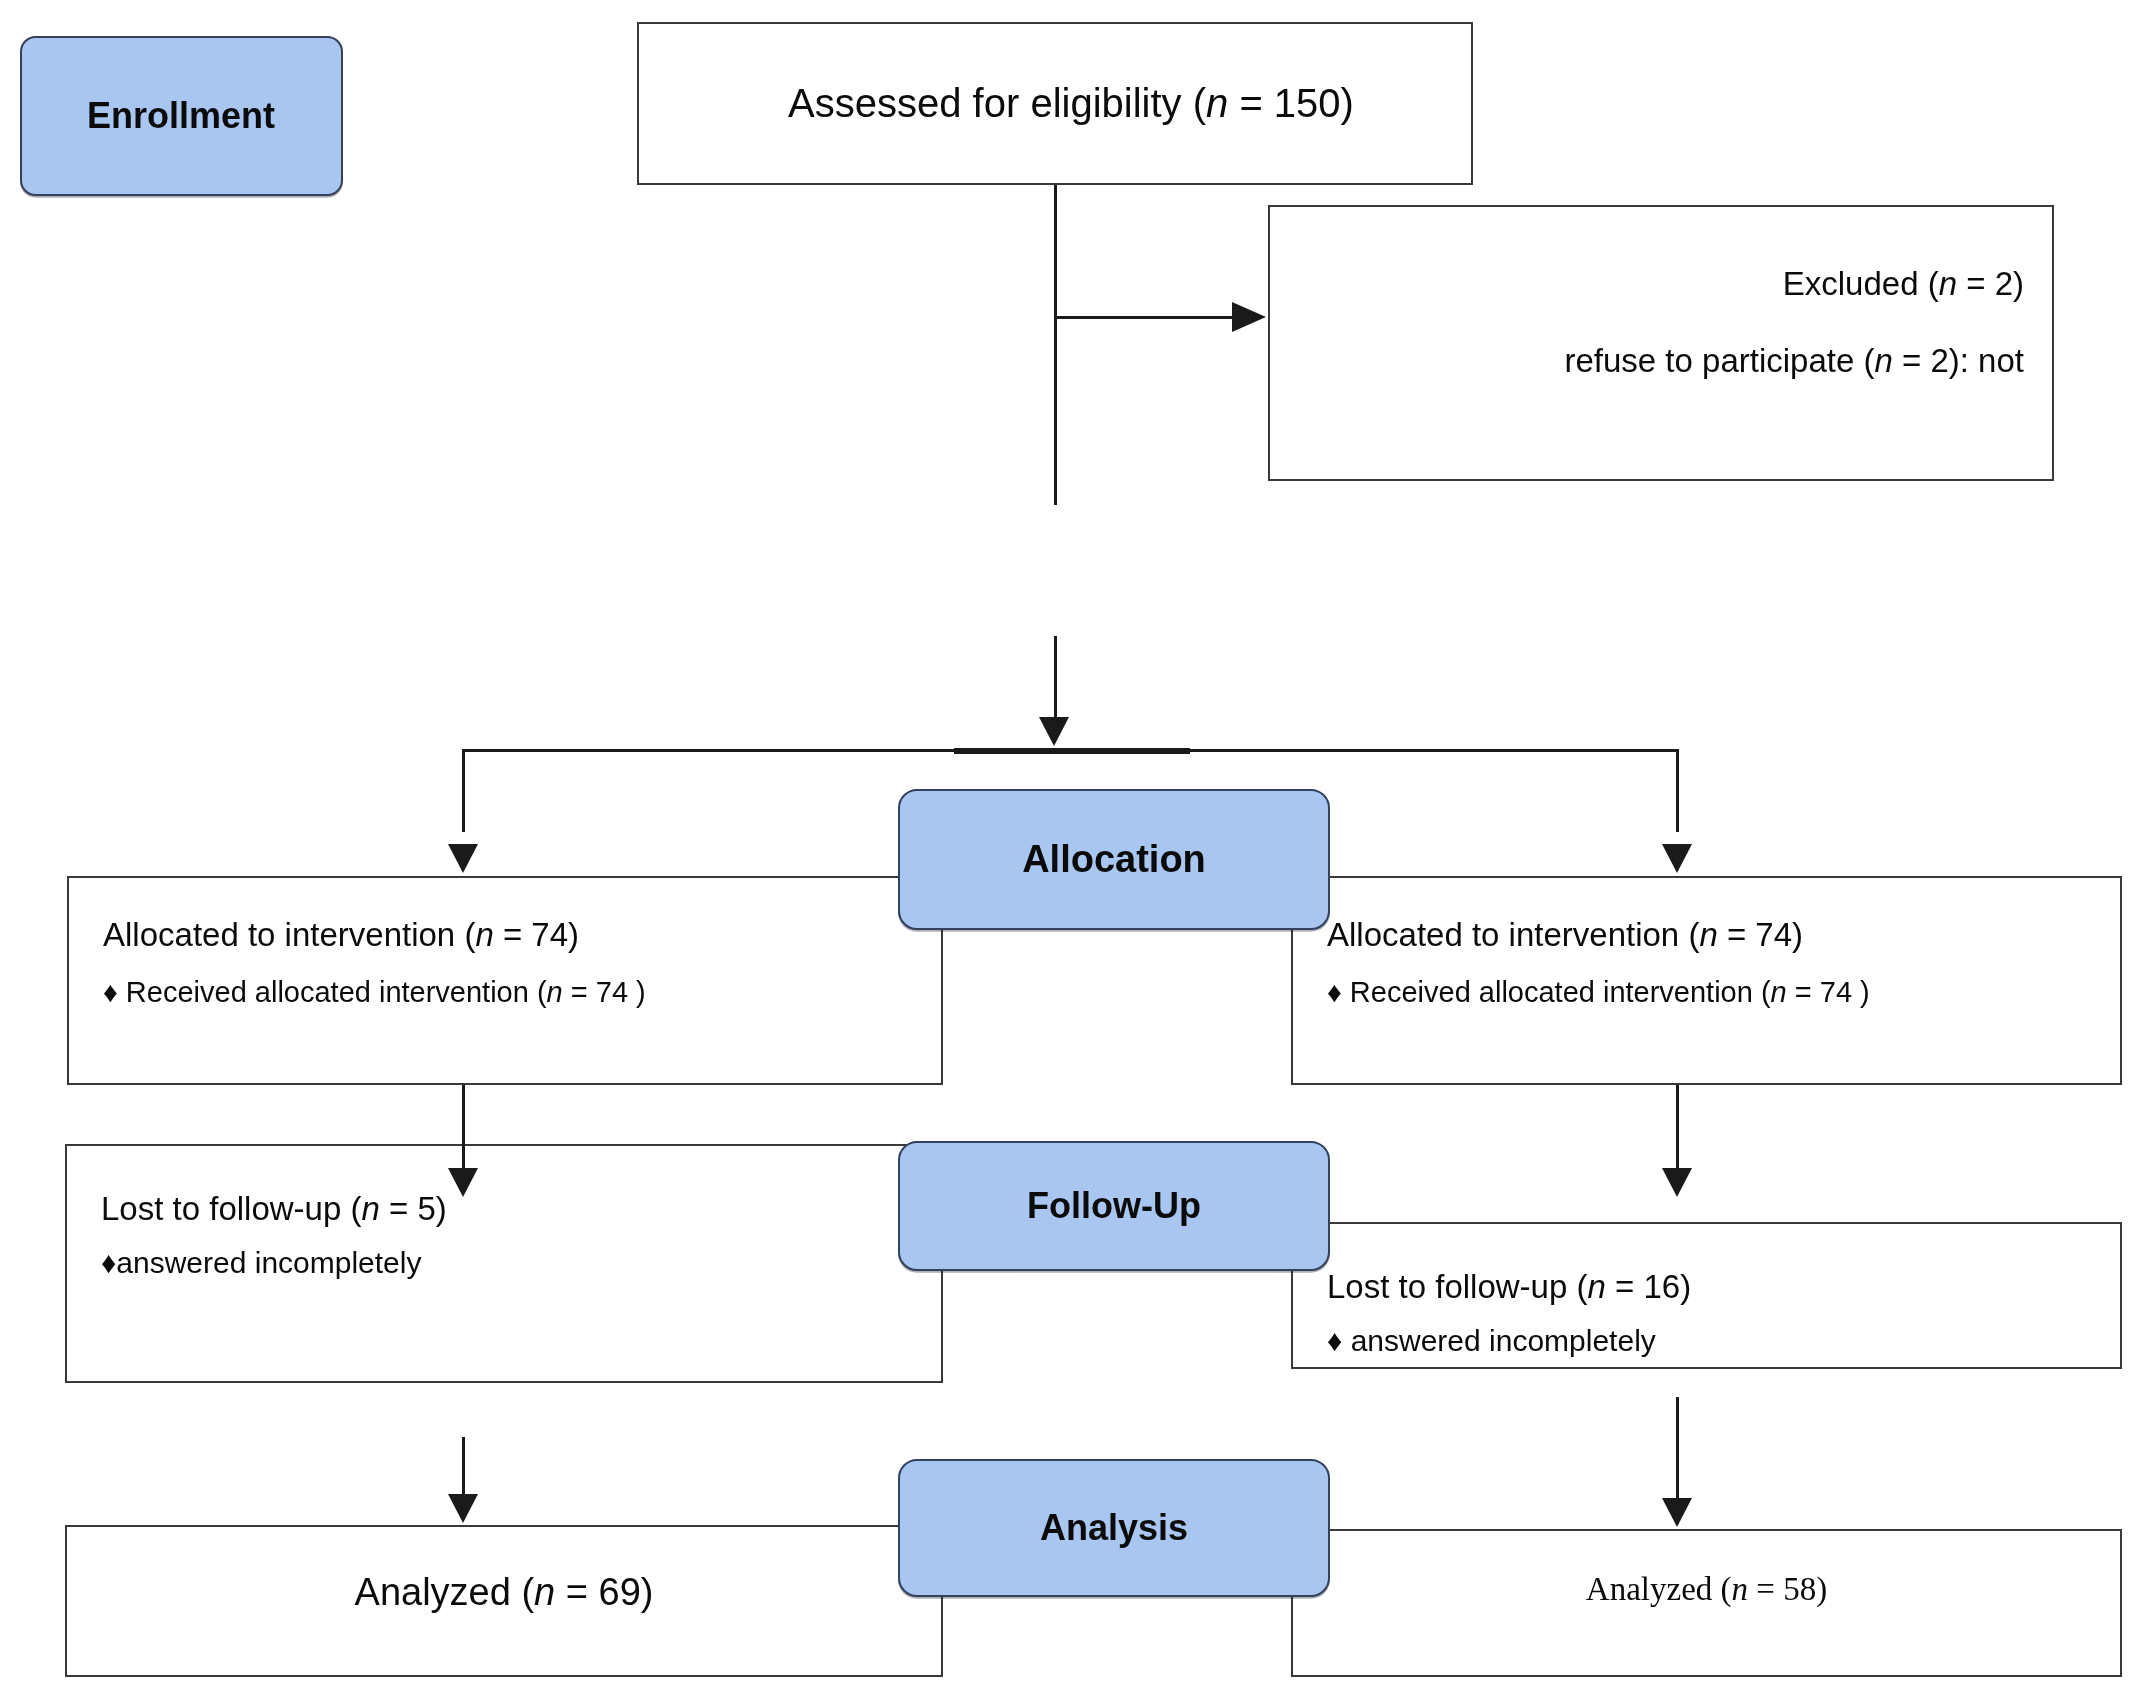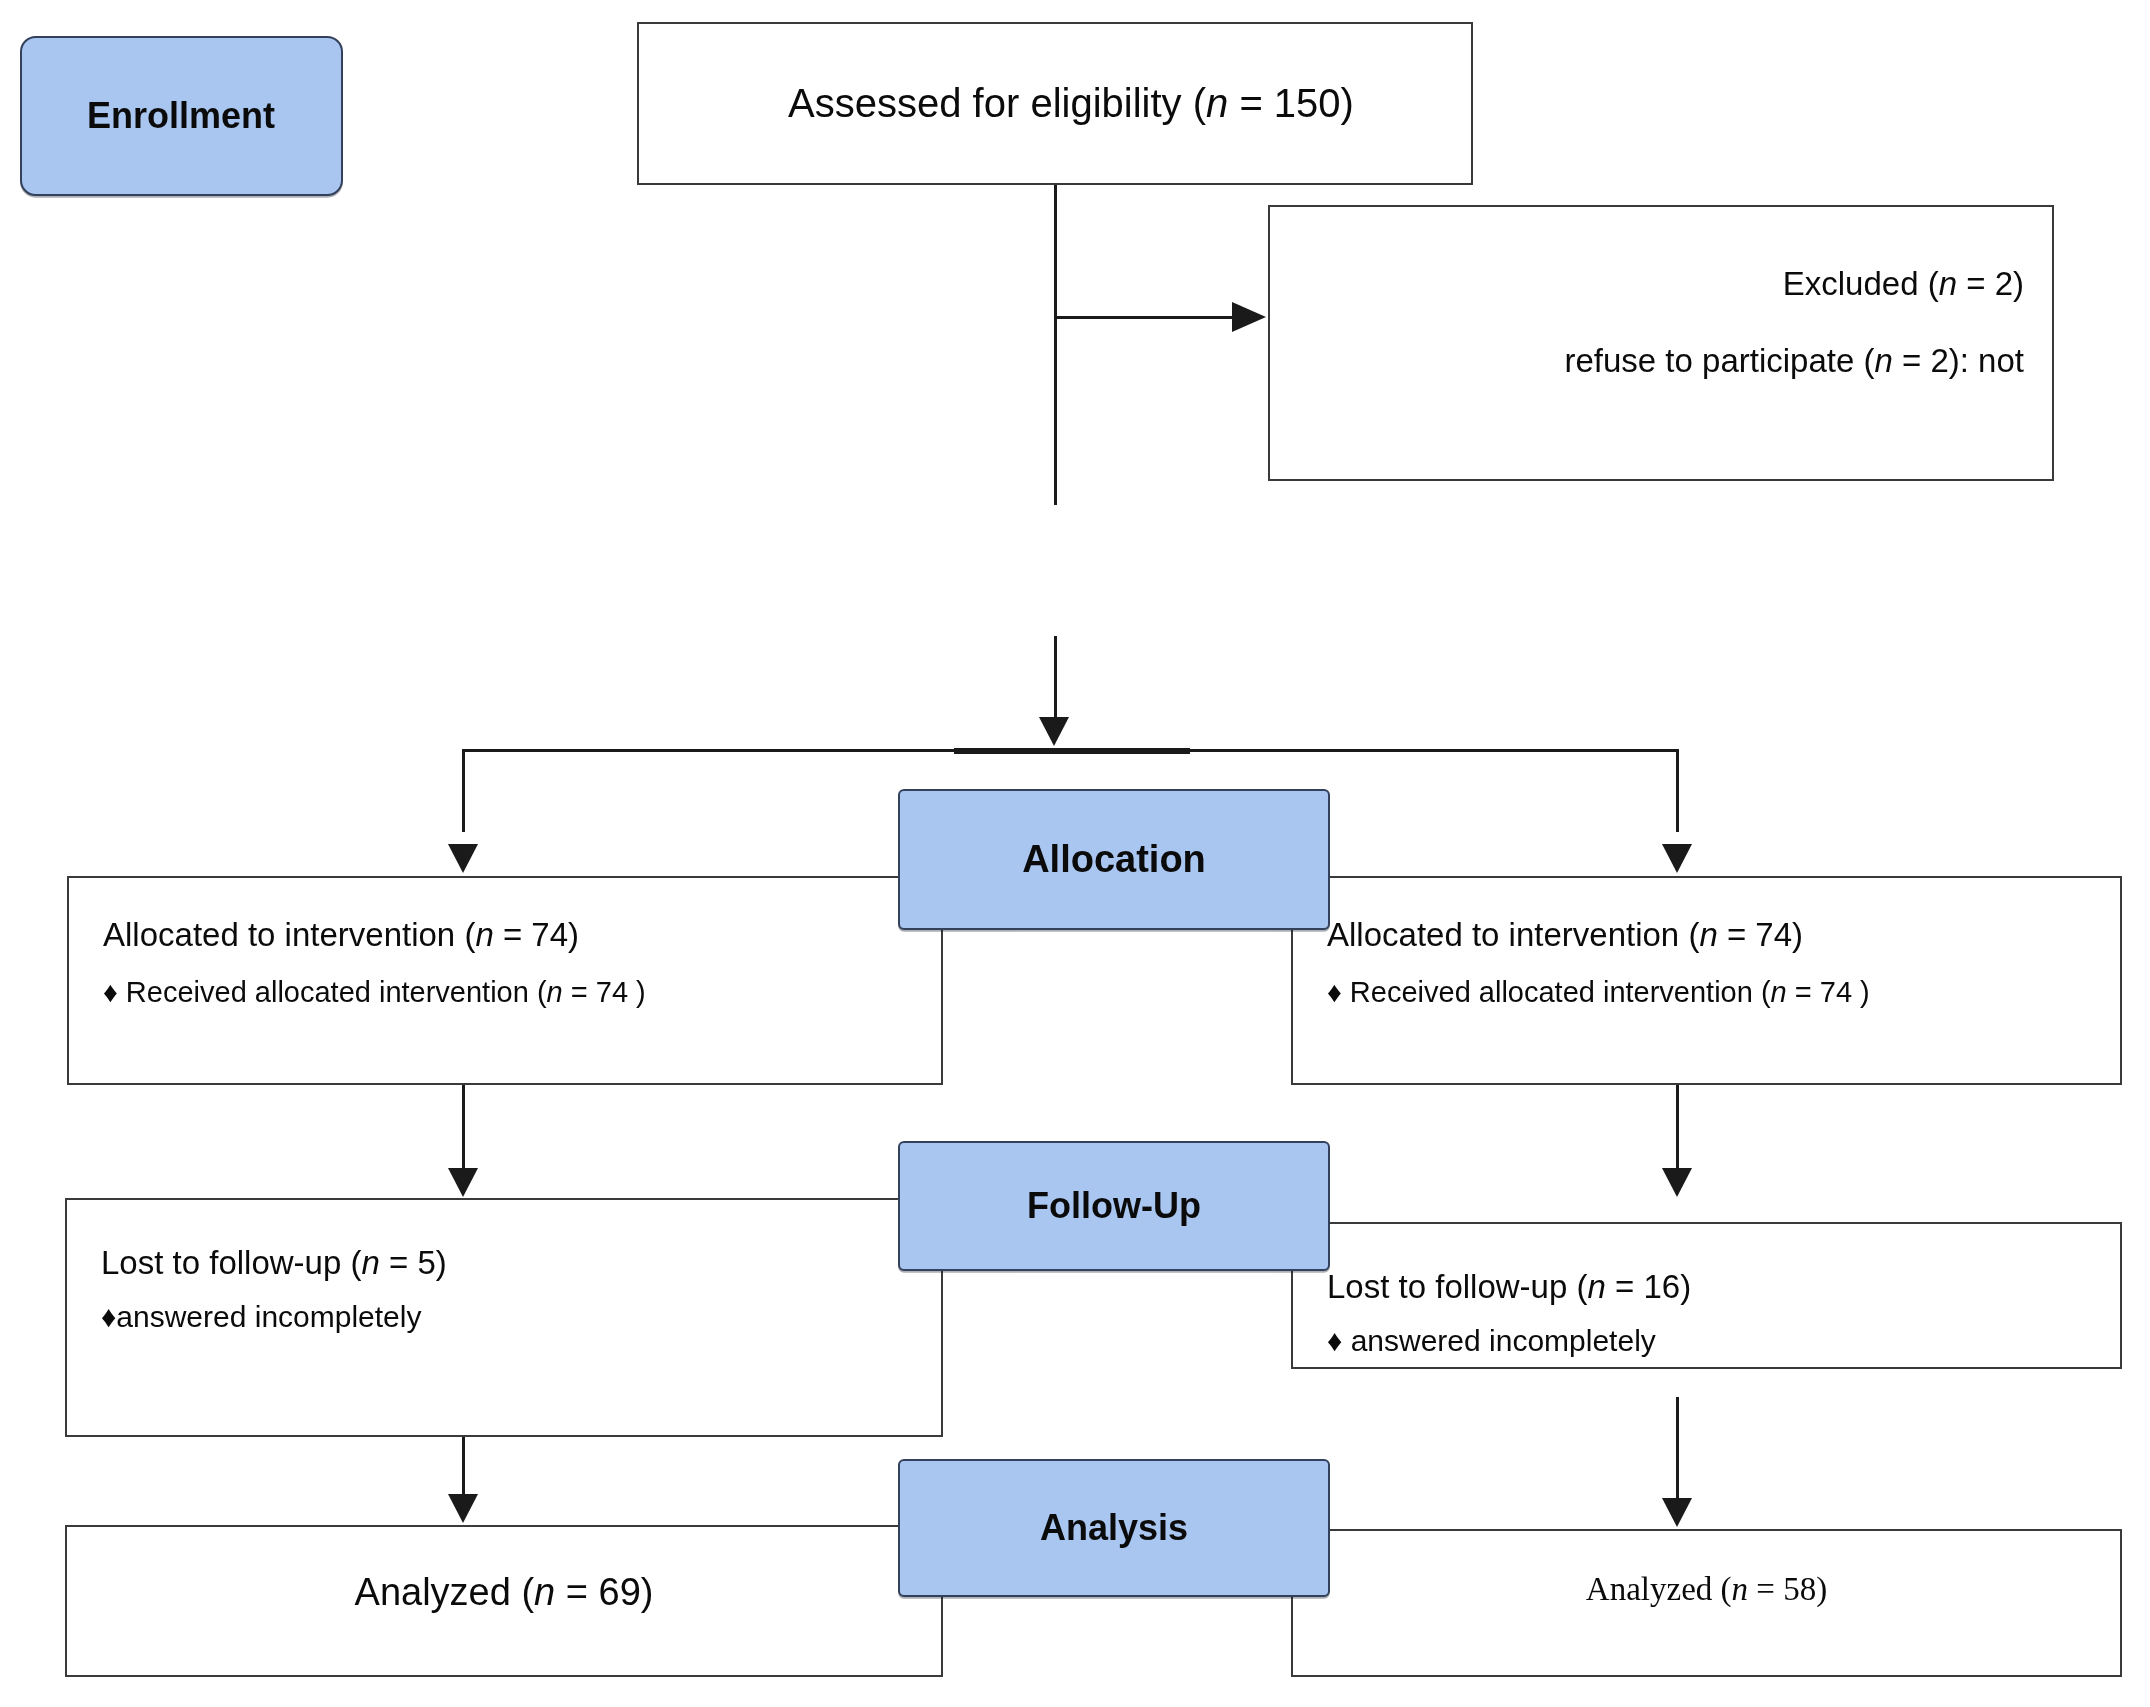--- a/index.html
+++ b/index.html
@@ -23,21 +23,21 @@
     position:absolute;
     background:#fff;
     border:2.2px solid var(--box-border);
     box-sizing:border-box;
     z-index:2;
   }
   .badge{
     position:absolute;
     background:var(--badge-fill);
     border:2.8px solid var(--badge-border);
-    border-radius:6px;
+    border-radius:19px;
     box-sizing:border-box;
     display:flex;align-items:center;justify-content:center;
     font-weight:bold;
     z-index:5;
     box-shadow:0 1.7px 0 rgba(20,25,40,0.35);
   }
   .center{display:flex;align-items:center;justify-content:center;}
   .vline,.hline{position:absolute;background:var(--line);z-index:3;}
   .vline{width:2.8px;}
   .hline{height:2.8px;}
@@ -108,21 +108,21 @@
 
   <div class="vline" style="left:462px;top:1085px;height:85px;"></div>
   <div class="ah-down" style="left:448px;top:1168px;"></div>
   <div class="vline" style="left:1676px;top:1085px;height:85px;"></div>
   <div class="ah-down" style="left:1662px;top:1168px;"></div>
 
   <div class="badge" style="left:898px;top:1141px;width:432px;height:130px;font-size:36px;">
     <span>Follow-Up</span>
   </div>
 
-  <div class="box" style="left:65px;top:1198px;width:878px;height:239px;padding:43px 17px 0 34px;">
+  <div class="box" style="left:65px;top:1144px;width:878px;height:239px;padding:43px 17px 0 34px;">
     <div class="t-main">Lost to follow-up (<i>n</i> = 5)</div>
     <div class="t-bullet" style="margin-top:15.7px;font-size:30px;">♦answered incompletely</div>
   </div>
   <div class="box" style="left:1291px;top:1198px;width:831px;height:147px;padding:43px 17px 0 34px;margin-top:24px;">
     <div class="t-main">Lost to follow-up (<i>n</i> = 16)</div>
     <div class="t-bullet" style="margin-top:15.7px;font-size:30px;">♦ answered incompletely</div>
   </div>
 
   <div class="vline" style="left:462px;top:1437px;height:61px;"></div>
   <div class="ah-down" style="left:448px;top:1494px;"></div>

